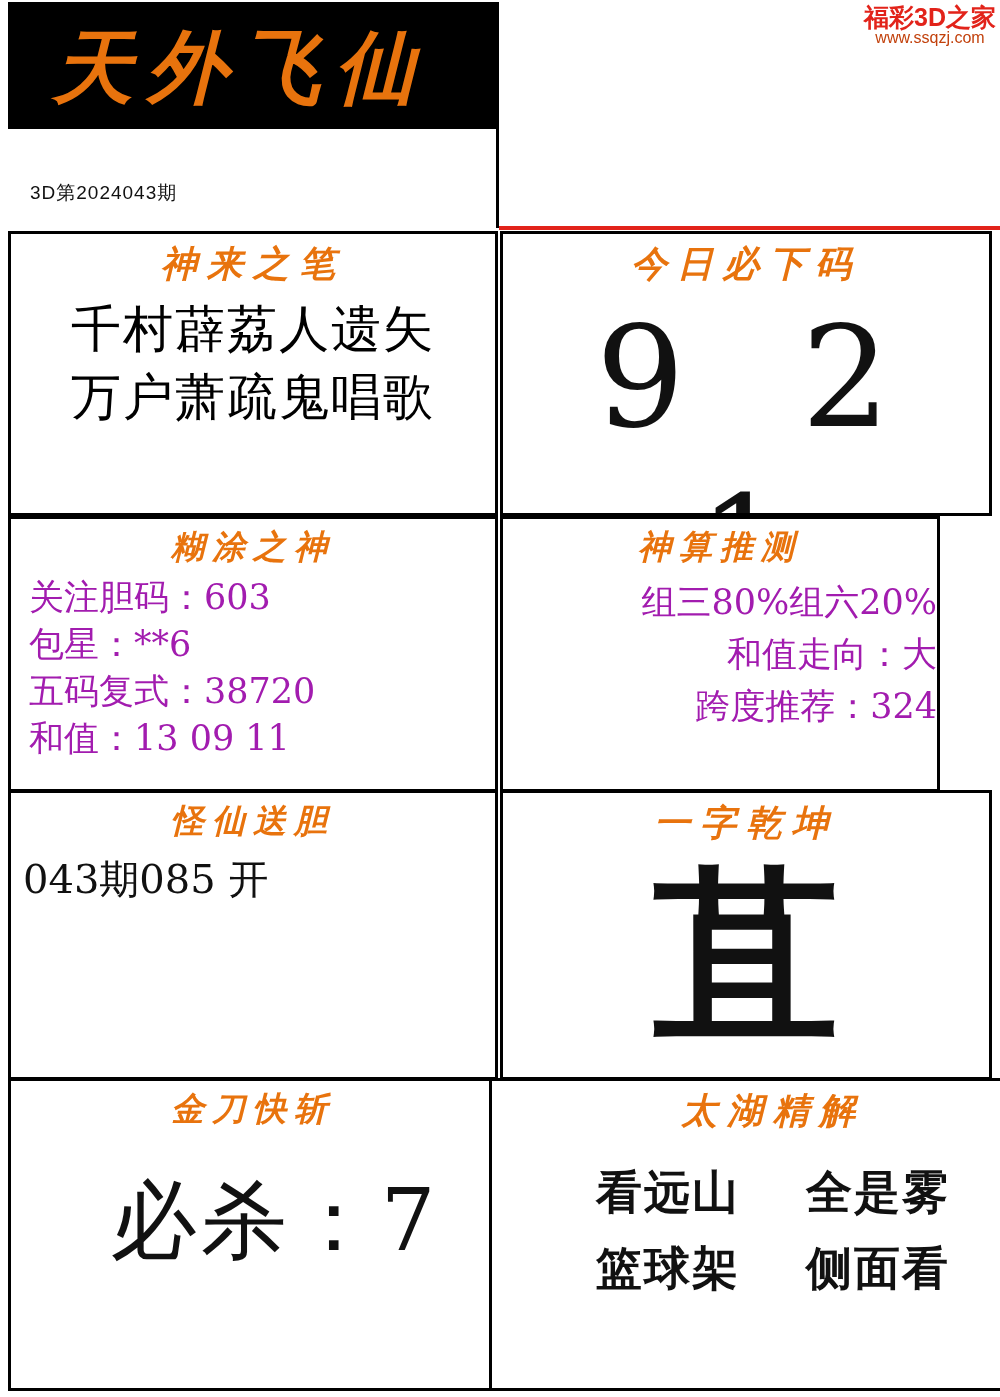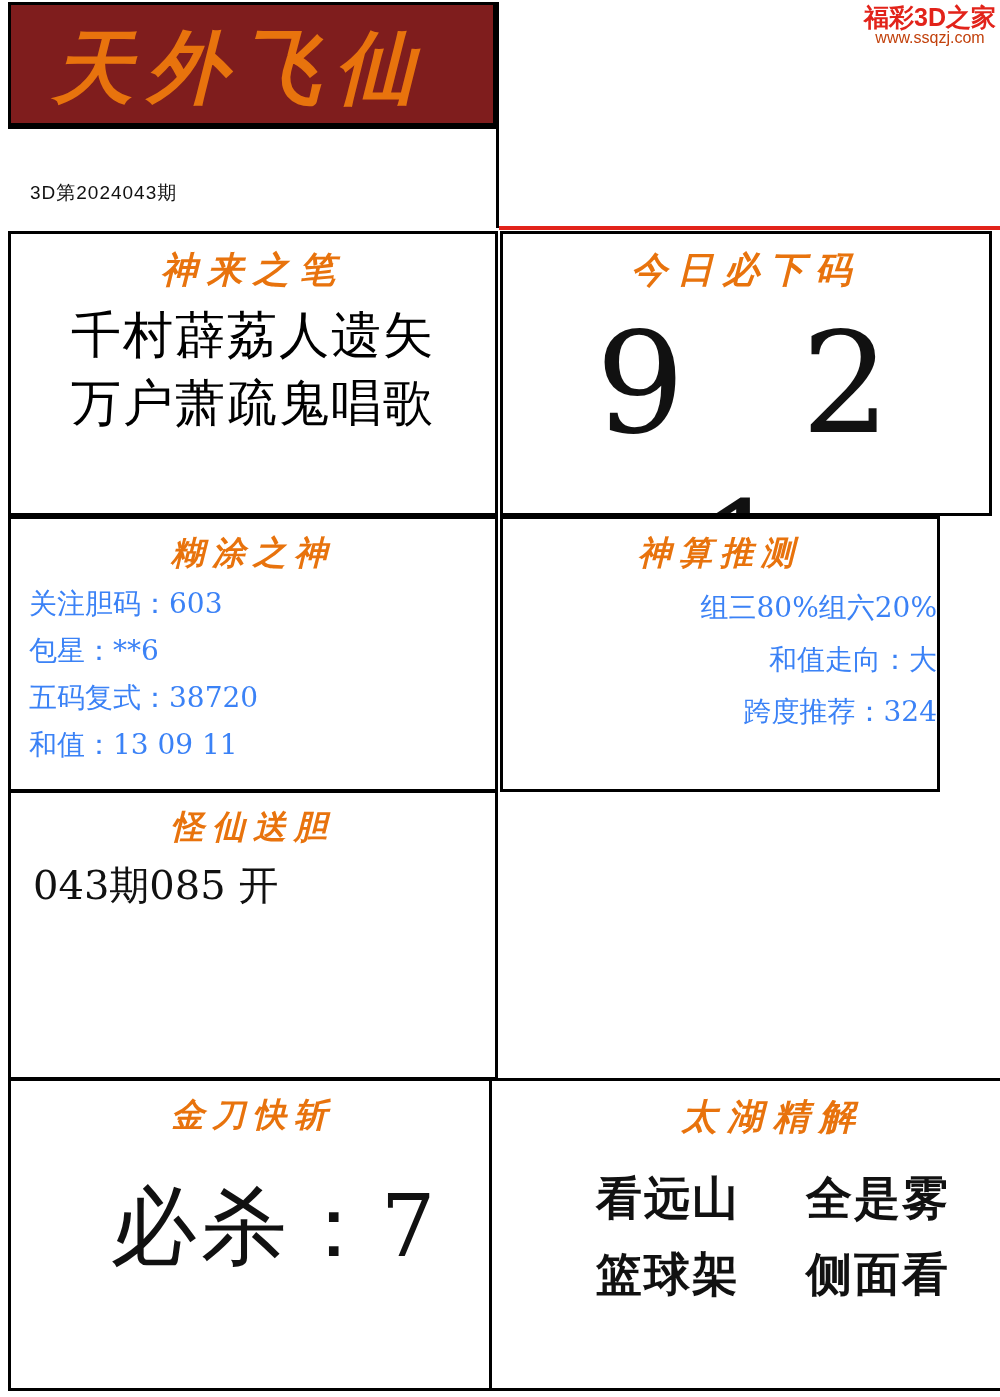--- a/index.html
+++ b/index.html
@@ -27,21 +27,21 @@
     height: 228px;
   }
   .header-box {
     position: absolute;
     left: 8px;
     top: 2px;
     width: 488px;
     height: 124px;
     border: 3px solid #000;
     box-sizing: border-box;
-    background: #7f1d1d;
+    background: #000000;
   }
   .brand-title {
     position: absolute;
     left: 42px;
     top: 14px;
     font-family: "DejaVu Serif", serif;
     font-size: 80px;
     font-weight: bold;
     font-style: italic;
     color: #e8730d;
@@ -123,21 +123,21 @@
     overflow: hidden;
   }
   .panel-title {
     text-align: center;
     font-family: "DejaVu Serif", serif;
     font-weight: bold;
     font-style: italic;
     color: #e8730d;
     font-size: 36px;
     letter-spacing: 10px;
-    padding-top: 12px;
+    padding-top: 6px;
     white-space: nowrap;
   }
   .panel-title.small {
     font-size: 33px;
     letter-spacing: 8px;
   }
 
   
   #p-poem   { left: 0;    top: 0;   width: 490px; height: 285px; }
   #p-code   { left: 492px; top: 0;   width: 492px; height: 285px; }
@@ -167,34 +167,34 @@
     letter-spacing: 36px;
     line-height: 170px;
     margin-top: 4px;
     padding-left: 30px;
   }
 
   .info-list {
     margin-top: 4px;
     padding-left: 18px;
     font-family: "DejaVu Serif", serif;
-    font-size: 28px;
-    color: #3b82f6;
+    font-size: 35px;
+    color: #a21caf;
     line-height: 47px;
     white-space: nowrap;
   }
   .info-list.centered {
     padding-left: 0;
     text-align: right;
     line-height: 52px;
     margin-top: 6px;
   }
 
   .guaixian-line {
-    padding-left: 22px;
+    padding-left: 12px;
     margin-top: 8px;
     font-family: "DejaVu Serif", serif;
     font-size: 40px;
     color: #111;
     white-space: nowrap;
   }
   .big-char {
     text-align: center;
     font-family: "DejaVu Serif", serif;
     font-size: 185px;
@@ -278,20 +278,24 @@
         <div>和值走向：大</div>
         <div>跨度推荐：324</div>
       </div>
     </div>
 
     <div class="panel" id="p-guaixian">
       <div class="panel-title small">怪仙送胆</div>
       <div class="guaixian-line">043期085 开</div>
     </div>
 
+    <div class="panel" id="p-yizi">
+      <div class="panel-title">一字乾坤</div>
+      <div class="big-char">苴</div>
+    </div>
 
     <div class="panel" id="p-jindao">
       <div class="panel-title small">金刀快斩</div>
       <div class="kill-line">必杀：7</div>
     </div>
 
     <div class="panel" id="p-taihu">
       <div class="panel-title">太湖精解</div>
       <div class="taihu-lines">
         <div>

